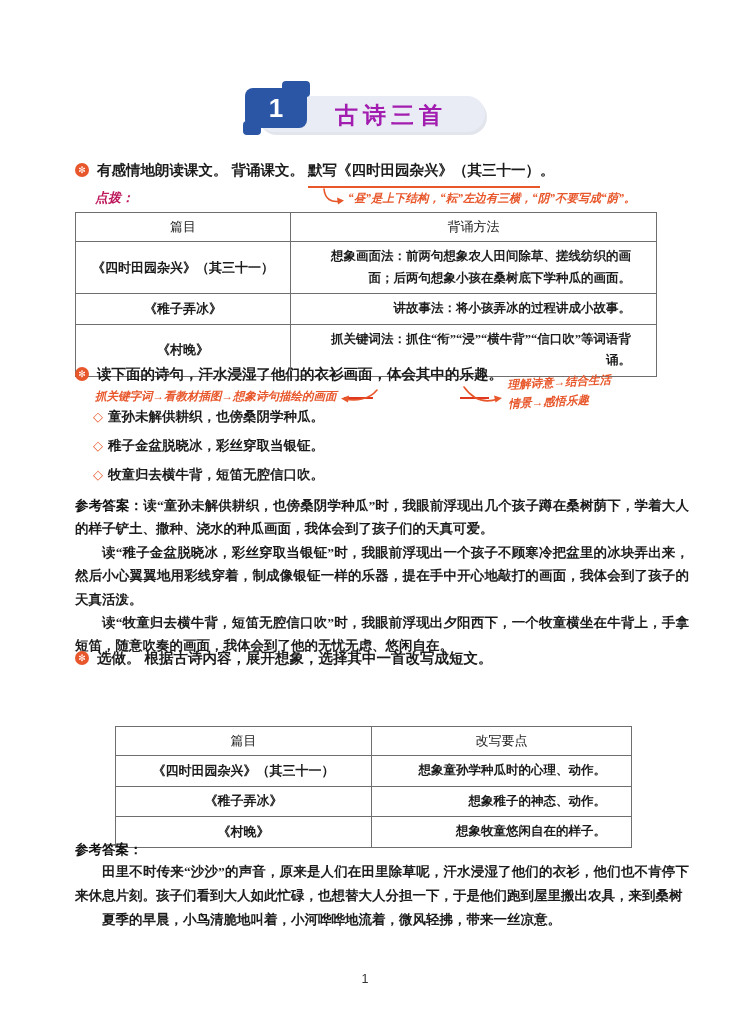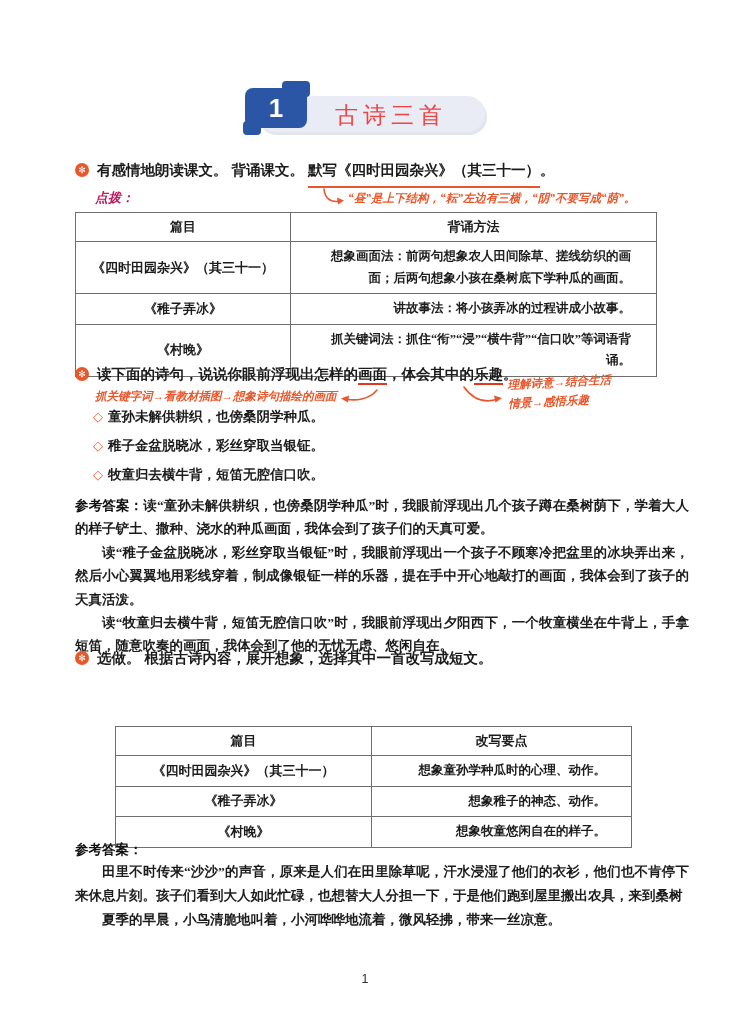--- a/index.html
+++ b/index.html
@@ -9,52 +9,52 @@
   }
   .abs{position:absolute;}
 
   
   .lesson-header{position:absolute;left:245px;top:86px;width:245px;height:50px;}
   .lesson-pill{
     position:absolute;left:12px;top:10px;width:228px;height:36px;background:#e9ecf5;
     border-radius:18px;box-shadow:2px 3px 0 rgba(175,180,200,.35);
   }
   .lesson-title{
-    position:absolute;left:90px;top:14px;font-size:23px;font-weight:400;color:#ef4444;
+    position:absolute;left:90px;top:14px;font-size:23px;font-weight:700;color:#a21caf;
     letter-spacing:5px;white-space:nowrap;
   }
   .lesson-badge{
     position:absolute;left:0;top:2px;width:62px;height:40px;background:#2b55a5;border-radius:8px;
   }
   .lesson-badge::before{content:"";position:absolute;top:-7px;right:-3px;width:28px;height:16px;background:#2b55a5;border-radius:4px;}
   .lesson-badge::after{content:"";position:absolute;bottom:-7px;left:-2px;width:18px;height:14px;background:#2b55a5;border-radius:4px;}
   .lesson-badge .num{
     position:absolute;left:0;right:0;top:5px;text-align:center;color:#fff;font-size:26px;font-weight:800;z-index:2;
   }
 
   
   .task-row{display:flex;align-items:flex-start;font-size:14.5px;font-weight:700;color:#1b1b1b;line-height:20px;}
   .bullet{
     flex:0 0 14px;width:14px;height:14px;border-radius:50%;background:#e8572b;margin:3px 8px 0 0;
     color:#fff;font-size:9px;line-height:14px;text-align:center;
   }
   .u-orange{border-bottom:2px solid #e8572b;padding-bottom:8px;}
-  .u-red{border-bottom:2px solid #e0381e;padding-bottom:1px;text-align:right;}
+  .u-red{border-bottom:2px solid #e0381e;padding-bottom:15px;text-align:right;}
 
   
   .hint-label{color:#be185d;font-weight:700;font-style:italic;font-size:13px;font-family:"Liberation Serif","DejaVu Serif",serif;}
   .hand{font-family:"Liberation Serif","DejaVu Serif",serif;font-style:italic;font-weight:700;}
   .note-orange{color:#e8572b;font-size:11.5px;white-space:nowrap;}
   .hint-body{color:#222;font-size:12.5px;line-height:24.5px;font-style:italic;}
 
   
   table.sheet{border-collapse:collapse;table-layout:fixed;background:#fff;}
   table.sheet td,table.sheet th{border:1px solid #6e6e6e;}
   table.sheet{border:1.5px solid #555;}
-  th.h{font-size:13px;font-weight:700;padding:5px 4px;text-align:center;font-family:"Liberation Sans",sans-serif;}
+  th.h{font-size:13px;font-weight:400;padding:5px 4px;text-align:center;font-family:"Liberation Sans",sans-serif;}
   td.title-cell{text-align:center;font-size:13px;font-family:"Liberation Serif","DejaVu Serif",serif;font-weight:700;padding:4px 4px;}
   td.body-cell{font-size:12.5px;font-family:"Liberation Serif","DejaVu Serif",serif;font-weight:600;padding:4px 25px;line-height:21.5px;text-align:right;}
 
   
   .poem-line{font-family:"Liberation Serif","DejaVu Serif",serif;font-weight:700;font-size:13.5px;line-height:28.8px;white-space:nowrap;}
   .diamond{color:#e8572b;font-weight:400;margin-right:5px;font-size:13px;}
 
   
   .ans{font-family:"Liberation Serif","DejaVu Serif",serif;font-weight:600;font-size:13.5px;line-height:23.4px;text-align:justify;}
   .ans p{margin:0;text-indent:2em;}
@@ -114,21 +114,21 @@
     </tr>
     <tr>
       <td class="title-cell">《村晚》</td>
       <td class="body-cell">抓关键词法：抓住“衔”“浸”“横牛背”“信口吹”等词语背诵。</td>
     </tr>
   </tbody>
     </table>
 
   <div class="abs task-row" style="left:75px;top:364px;width:560px;">
     <span class="bullet">✻</span>
-    <span><span>读下面的诗句，说说你眼前浮现出怎样的</span><span class="u-red">画面</span><span>，体会其中的</span><span class="u-red">乐趣</span><span>。</span></span>
+    <span><span>读下面的诗句，汗水浸湿了他们的衣衫</span><span class="u-red">画面</span><span>，体会其中的</span><span class="u-red">乐趣</span><span>。</span></span>
   </div>
 
   <div class="abs hand note-orange" style="left:95px;top:388px;">
     <span>抓关键字词→看教材插图→想象诗句描绘的画面</span><svg class="arrow" width="42" height="15" style="vertical-align:-3px;">
       <path d="M40,2 C32,12 18,13 8,11"></path>
       <polygon points="4,10.5 12,7.5 11,14.5"></polygon>
     </svg>
   </div>
 
   <svg class="arrow abs" style="left:462px;top:384px;" width="44" height="20">

